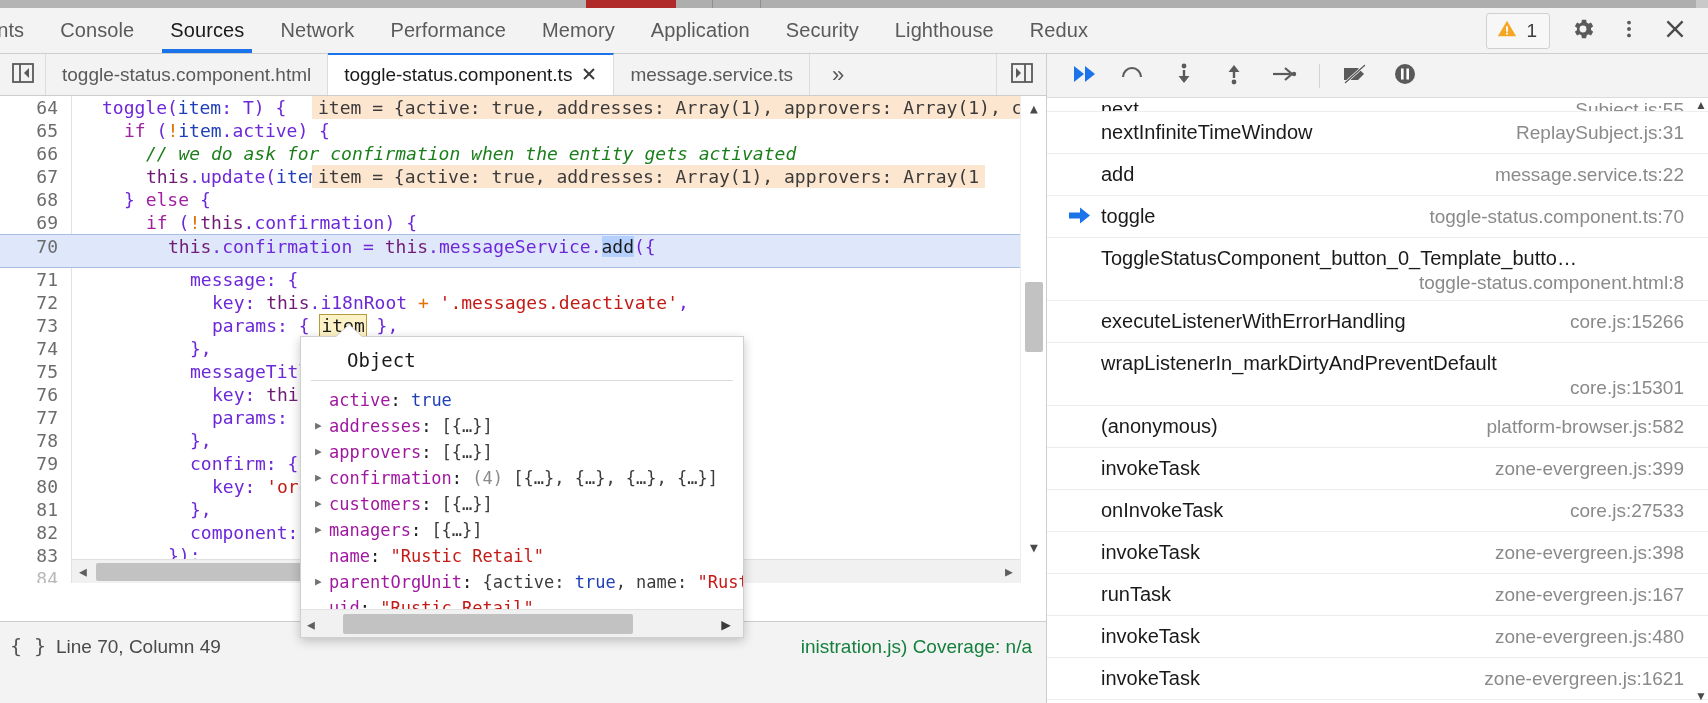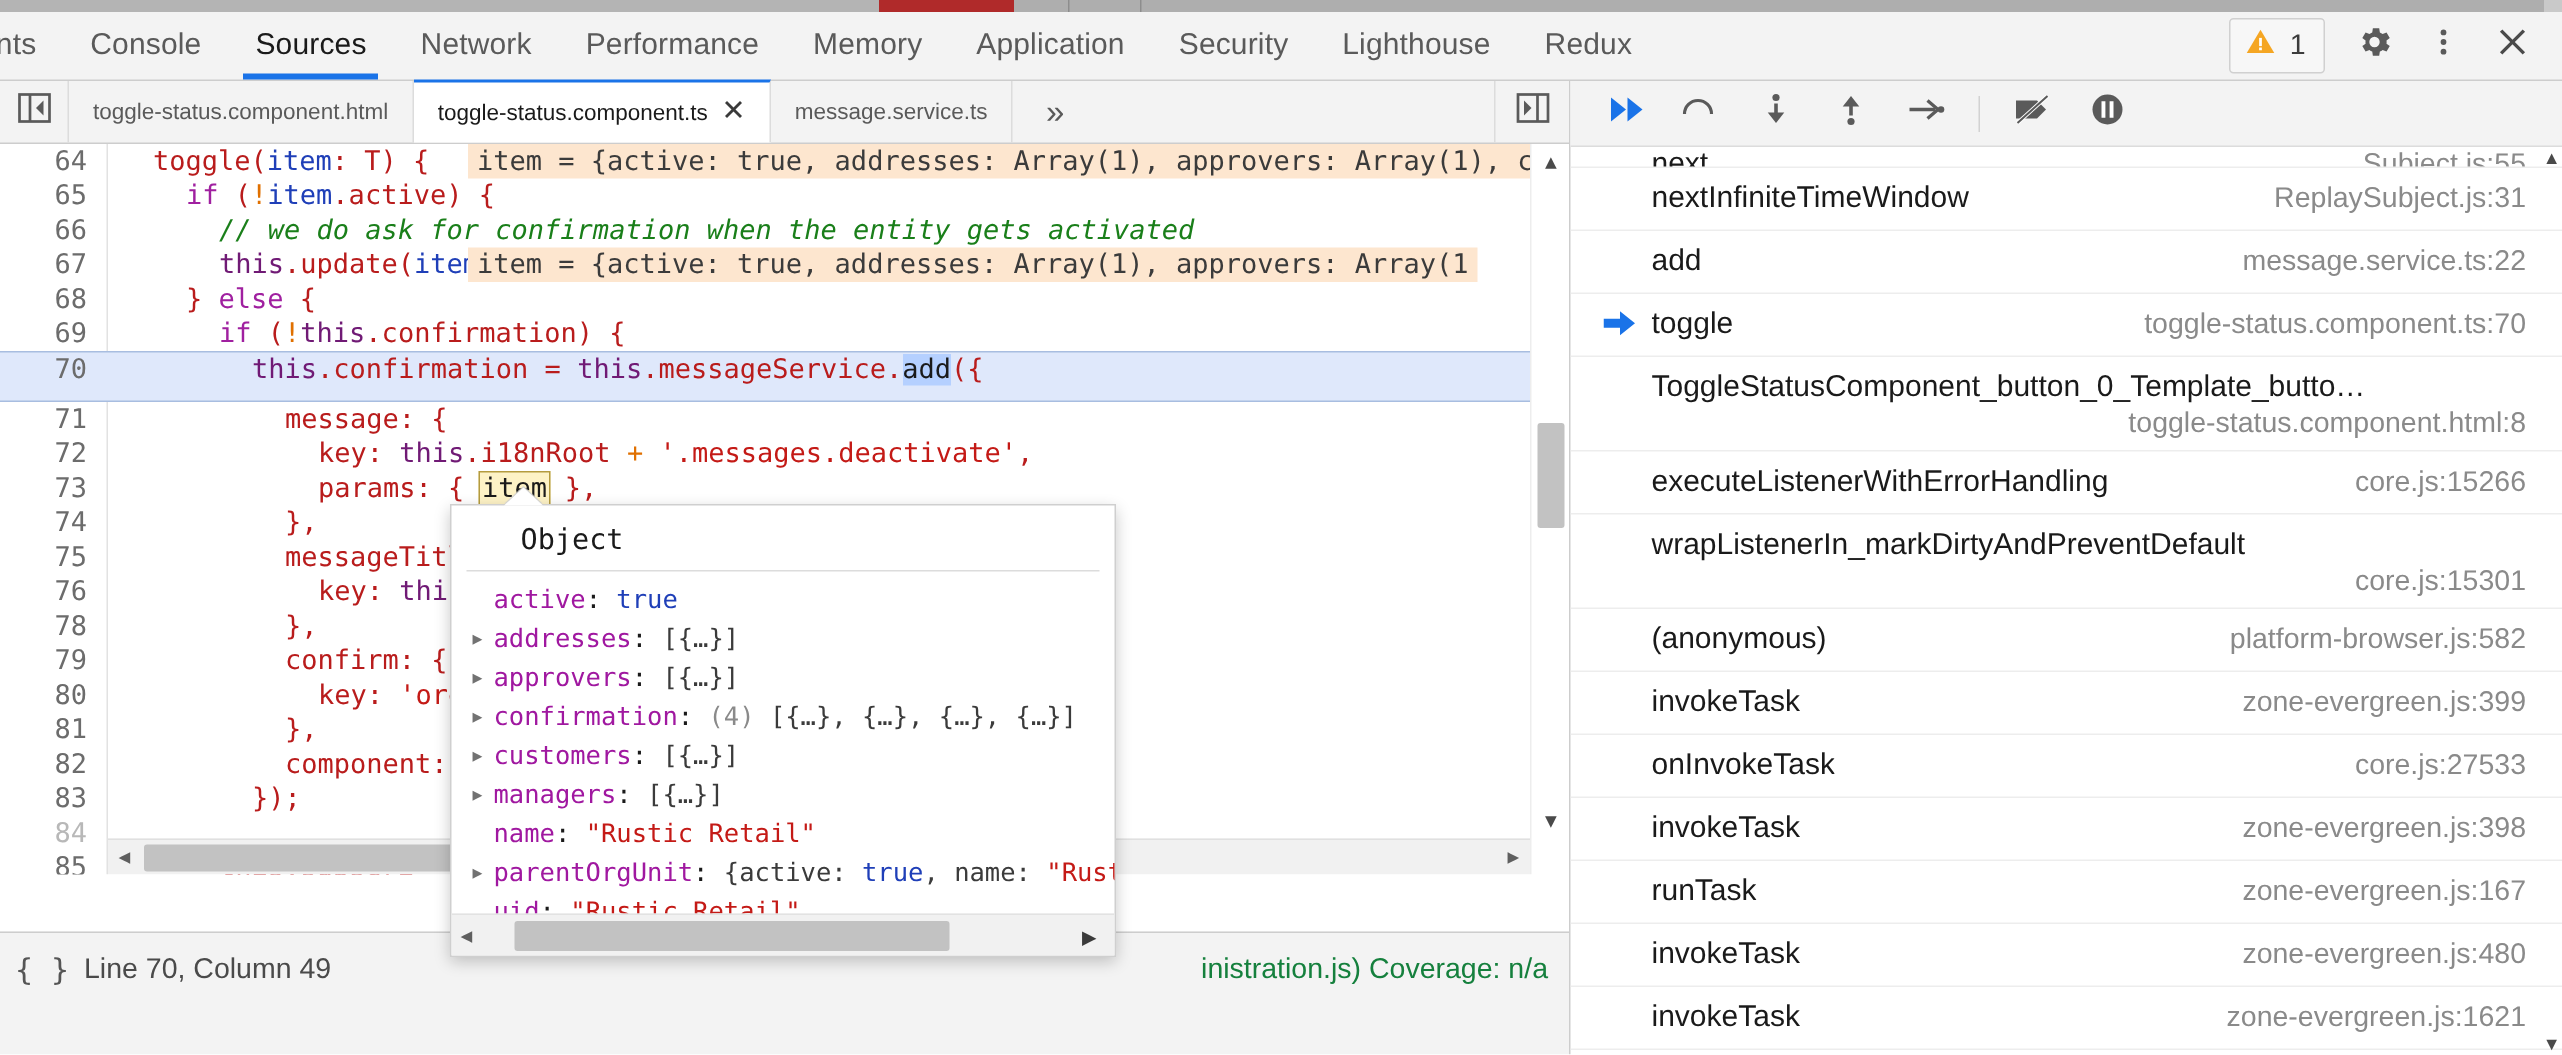--- a/index.html
+++ b/index.html
@@ -75,21 +75,21 @@
     border-bottom: 1px solid #cdcdcd;
     display: flex; align-items: stretch;
   }
   .panel-toggle {
     width: 46px; display: flex; align-items: center; justify-content: center;
     border-right: 1px solid #dcdcdc;
   }
   .file-tab {
     display: flex; align-items: center; gap: 9px;
     padding: 0 16px;
-    font-size: 15px; color: #5a5a5a;
+    font-size: 19px; color: #5a5a5a;
     white-space: nowrap;
     border-right: 1px solid #dcdcdc;
     position: relative;
     cursor: default;
   }
   .file-tab.active {
     background: #ffffff; color: #1a1a1a;
     border-top: 2px solid #1a73e8;
     margin-top: -1px;
   }
@@ -134,21 +134,21 @@
   .ln.dim { color: #b8b8b8; }
   .ctext {
     position: absolute; left: 80px; top: 0; white-space: pre;
     color: #1a1a1a;
   }
   .kw   { color: #a020a0; }
   .thisk{ color: #701a75; }
   .var  { color: #1f3fb8; }
   .str  { color: #c41a16; }
   .com  { color: #1a7f1a; font-style: italic; }
-  .plain{ color: #b91c1c; }
+  .plain{ color: #6d28d9; }
   .bang { color: #e07000; }
   .sel  { background: #b5d0ff; }
   .hl-token {
     background: #fdf2c6; border: 1px solid #b49b3f; padding: 0 1px; margin: 0 -1px;
   }
   .inline-eval {
     background: #fde6cf; color: #3b3b3b; padding: 0 6px;
   }
 
   
@@ -421,20 +421,21 @@
         <div class="code-row"><div class="ln">67</div><div class="ctext" style="left: 146px;"><span class="thisk">this</span><span class="plain">.update(</span><span class="var">item</span><span class="plain">);</span></div><div class="inline-eval" style="position: absolute; left: 312px; top: 0px; white-space: pre;">item = {active: true, addresses: Array(1), approvers: Array(1</div></div>
         <div class="code-row"><div class="ln">68</div><div class="ctext" style="left: 124px;"><span class="plain">} </span><span class="kw">else</span><span class="plain"> {</span></div></div>
         <div class="code-row"><div class="ln">69</div><div class="ctext" style="left: 146px;"><span class="kw">if</span><span class="plain"> (</span><span class="bang">!</span><span class="thisk">this</span><span class="plain">.confirmation) {</span></div></div>
         <div class="code-row exec"><div class="ln">70</div><div class="ctext" style="left: 168px;"><span class="thisk">this</span><span class="plain">.confirmation = </span><span class="thisk">this</span><span class="plain">.messageService.</span><span class="sel">add</span><span class="plain">({</span></div></div>
         <div class="code-row"><div class="ln">71</div><div class="ctext" style="left: 190px;"><span class="plain">message: {</span></div></div>
         <div class="code-row"><div class="ln">72</div><div class="ctext" style="left: 212px;"><span class="plain">key: </span><span class="thisk">this</span><span class="plain">.i18nRoot </span><span class="bang">+</span><span class="plain"> </span><span class="str">'.messages.deactivate'</span><span class="plain">,</span></div></div>
         <div class="code-row"><div class="ln">73</div><div class="ctext" style="left: 212px;"><span class="plain">params: { </span><span class="hl-token">item</span><span class="plain"> },</span></div></div>
         <div class="code-row"><div class="ln">74</div><div class="ctext" style="left: 190px;"><span class="plain">},</span></div></div>
         <div class="code-row"><div class="ln">75</div><div class="ctext" style="left: 190px;"><span class="plain">messageTitl</span></div></div>
         <div class="code-row"><div class="ln">76</div><div class="ctext" style="left: 212px;"><span class="plain">key: </span><span class="thisk">this</span></div></div>
+        <div class="code-row"><div class="ln">77</div><div class="ctext" style="left: 212px;"><span class="plain">params: </span></div></div>
         <div class="code-row"><div class="ln">78</div><div class="ctext" style="left: 190px;"><span class="plain">},</span></div></div>
         <div class="code-row"><div class="ln">79</div><div class="ctext" style="left: 190px;"><span class="plain">confirm: {</span></div></div>
         <div class="code-row"><div class="ln">80</div><div class="ctext" style="left: 212px;"><span class="plain">key: </span><span class="str">'org</span></div></div>
         <div class="code-row"><div class="ln">81</div><div class="ctext" style="left: 190px;"><span class="plain">},</span></div></div>
         <div class="code-row"><div class="ln">82</div><div class="ctext" style="left: 190px;"><span class="plain">component:</span></div></div>
         <div class="code-row"><div class="ln">83</div><div class="ctext" style="left: 168px;"><span class="plain">});</span></div></div>
         <div class="code-row"><div class="ln dim">84</div><div class="ctext" style="left: 80px;"></div></div>
         <div class="code-row"><div class="ln">85</div><div class="ctext" style="left: 146px;"><span class="plain">this.subscri</span></div></div>
       </div>
 

